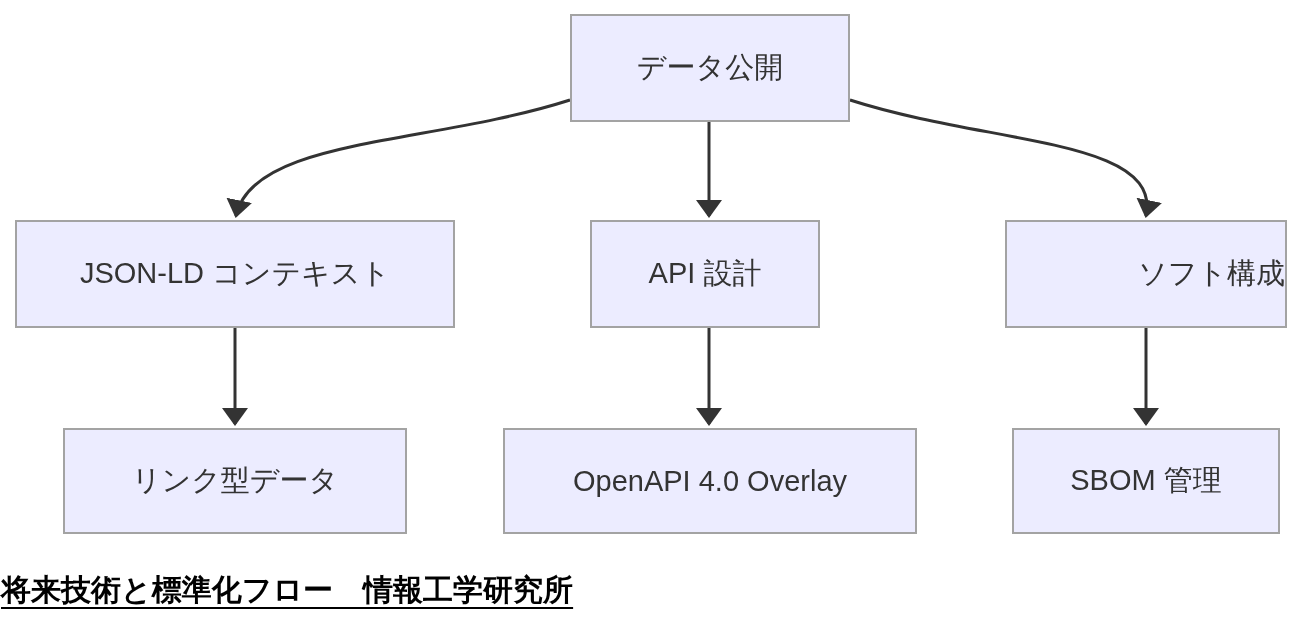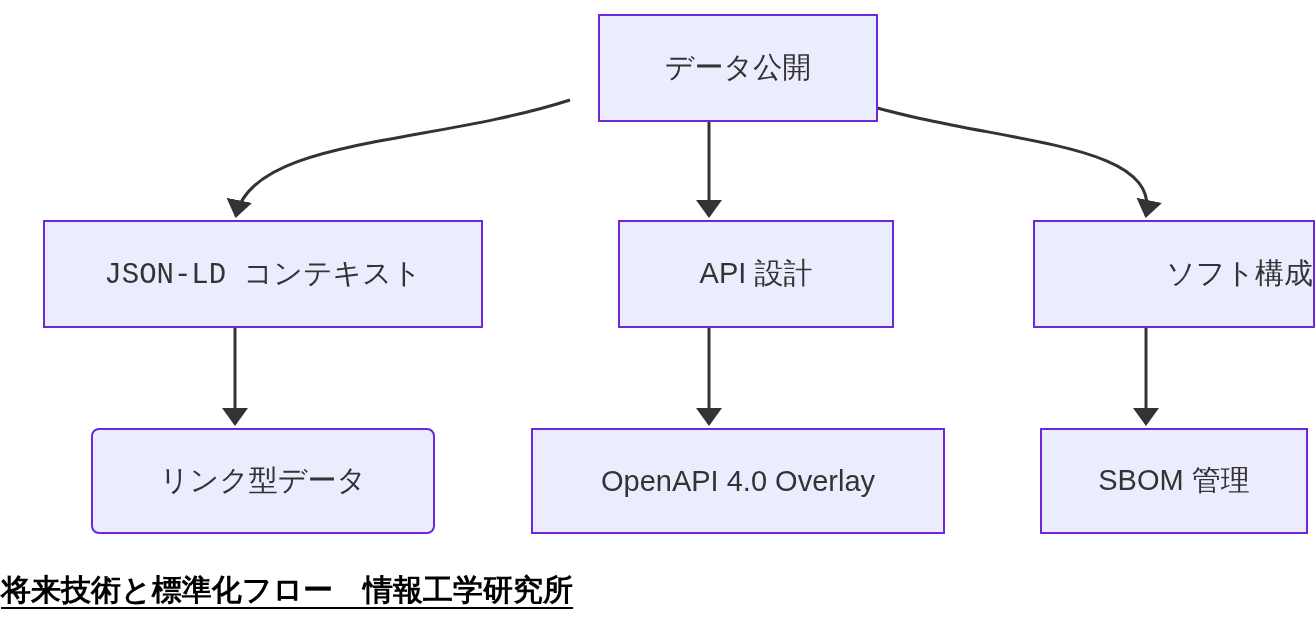--- a/index.html
+++ b/index.html
@@ -18,36 +18,35 @@
   .edge-layer {
     position: absolute;
     left: 0; top: 0;
     width: 1316px;
     height: 620px;
   }
   .node {
     position: absolute;
     box-sizing: border-box;
     background: #ECECFF;
-    border: 2px solid #6d28d9;
+    border: 2px solid #a3a3a3;
     color: #333333;
     font-size: 29px;
     display: flex;
     align-items: center;
     justify-content: center;
     text-align: center;
     white-space: nowrap;
-    margin-left: 28px;
   }
   
   .n-root    { left: 570px;  top: 14px;  width: 280px; height: 108px; }
-  .n-jsonld  { left: 15px;   top: 220px; width: 440px; height: 108px; font-family: Liberation Mono, monospace; }
-  .n-api     { left: 590px;  top: 220px; width: 276px; height: 108px; }
+  .n-jsonld  { left: 15px;   top: 220px; width: 440px; height: 108px; }
+  .n-api     { left: 590px;  top: 220px; width: 230px; height: 108px; }
   .n-soft    { left: 1005px; top: 220px; width: 282px; height: 108px; justify-content: flex-end; }
-  .n-linked  { left: 63px;   top: 428px; width: 344px; height: 106px; border-radius: 8px; }
+  .n-linked  { left: 63px;   top: 428px; width: 344px; height: 106px; }
   .n-openapi { left: 503px;  top: 428px; width: 414px; height: 106px; }
   .n-sbom    { left: 1012px; top: 428px; width: 268px; height: 106px; }
 
   .caption {
     position: absolute;
     left: 1px;
     top: 570px;
     font-size: 30px;
     font-weight: bold;
     color: #000000;

